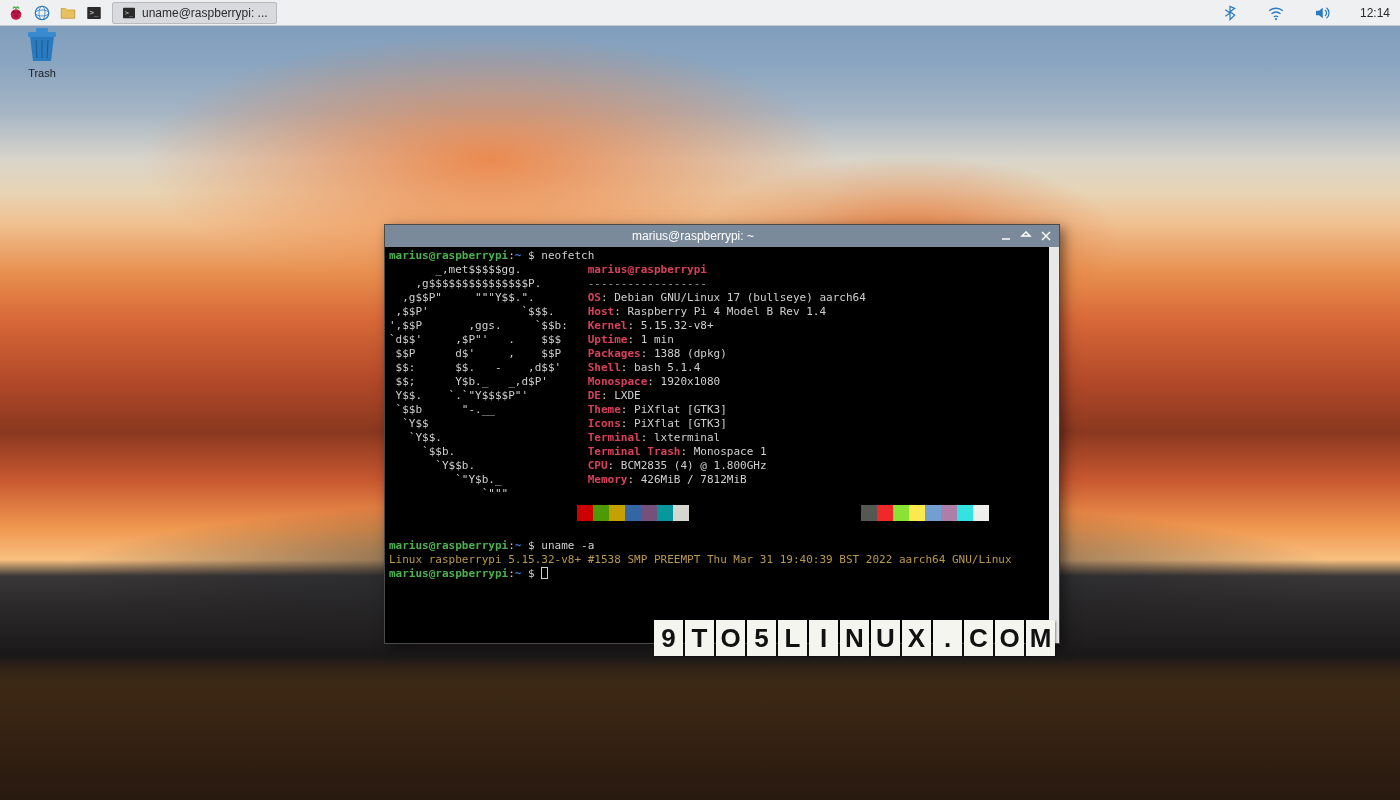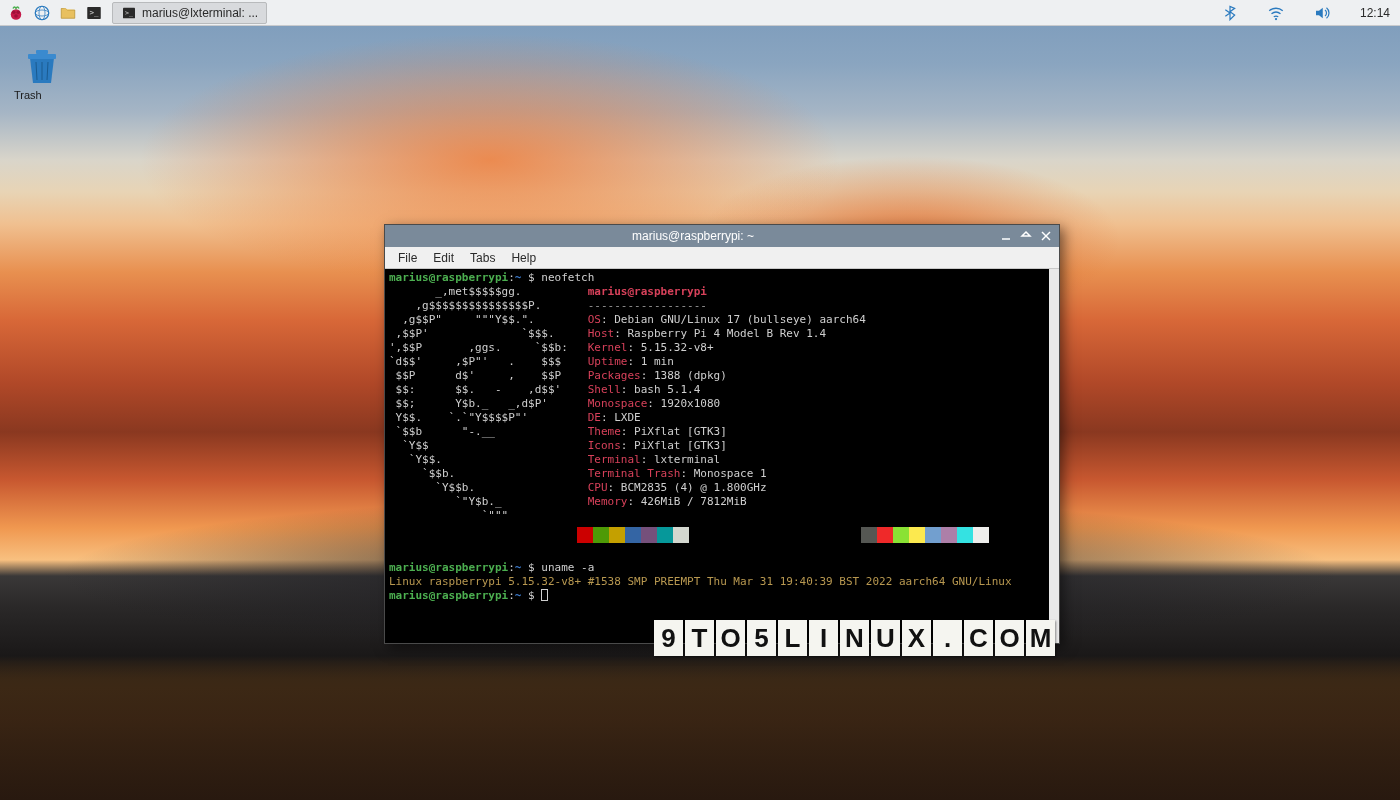--- a/index.html
+++ b/index.html
@@ -43,22 +43,22 @@
 .task-item {
   display: flex; align-items: center; gap: 5px;
   padding: 2px 8px; height: 22px; margin-left: 4px;
   background: #d8dadd; border: 1px solid #b8babc; border-radius: 2px;
 }
 .task-item .ti-icon { width: 16px; height: 16px; display:flex;align-items:center;justify-content:center;}
 .taskbar-right { margin-left: auto; display: flex; align-items: center; gap: 22px; padding-right: 6px; }
 .clock { font-size: 12px; padding-left: 4px; }
 
 .desktop-icon {
-  position: absolute; top: 48px; left: 14px;
-  width: 56px; text-align: left;
+  position: absolute; top: 26px; left: 14px;
+  width: 56px; text-align: center;
   color: #1a1a1a; font-size: 11px;
 }
 .trash-glyph {
   width: 40px; height: 38px; margin: 0 auto 3px;
 }
 
 .terminal-window {
   position: absolute;
   left: 384px; top: 224px;
   width: 676px; height: 420px;
@@ -94,21 +94,21 @@
   overflow: hidden;
   position: relative;
 }
 .term-scrollbar {
   position: absolute; right: 0; top: 0; bottom: 0; width: 10px;
   background: #e8e8e8;
 }
 .c-green  { color: #4caf50; font-weight: bold; }
 .c-blue   { color: #3b78c8; font-weight: bold; }
 .c-red    { color: #d7415a; font-weight: bold; }
-.c-redlbl { color: #d7415a; font-weight: normal; }
+.c-redlbl { color: #d7415a; font-weight: bold; }
 .c-white  { color: #cfcfcf; }
 .c-grey   { color: #9a9a9a; }
 .c-yellow { color: #b89850; }
 .swatches { display: inline-flex; height: 16px; margin-top: 4px; margin-left: 172px;}
 .sw { width: 16px; height: 16px; display:inline-block; }
 .cursor { display:inline-block; width:7px; height:12px; border:1px solid #cfcfcf; vertical-align: -2px;}
 
 .watermark {
   position: absolute;
   left: 654px; top: 620px;
@@ -161,21 +161,21 @@
           <text x="6" y="15" fill="#cfcfcf" font-size="10" font-family="monospace">&gt;_</text>
         </svg>
     </div>
     <div class="task-item">
       <span class="ti-icon">
         <svg width="16" height="16" viewBox="0 0 24 24">
             <rect x="3" y="4" width="18" height="16" rx="1" fill="#2a2a2a"></rect>
             <text x="6" y="15" fill="#cfcfcf" font-size="10" font-family="monospace">&gt;_</text>
           </svg>
       </span>
-      <span>marius@lxterminal: ...</span>
+      <span>uname@raspberrypi: ...</span>
     </div>
   </div>
   <div class="taskbar-right">
     <div class="tb-icon">
       <svg width="16" height="16" viewBox="0 0 24 24">
           <path d="M12 2v20l7-7-7-5 7-5-7-3zM5 7l7 5-7 5" fill="none" stroke="#2a7abf" stroke-width="1.8"></path>
         </svg>
     </div>
     <div class="tb-icon">
       <svg width="18" height="18" viewBox="0 0 24 24">
@@ -221,26 +221,20 @@
             <path d="M6 2l4 4H2z" fill="none" stroke="#fff" stroke-width="1.5"></path>
           </svg>
         </span>
       <span class="tc-btn">
           <svg width="12" height="12" viewBox="0 0 12 12">
             <line x1="2" y1="2" x2="10" y2="10" stroke="#fff" stroke-width="1.5"></line>
             <line x1="10" y1="2" x2="2" y2="10" stroke="#fff" stroke-width="1.5"></line>
           </svg>
         </span>
     </div>
-  </div>
-  <div class="menubar">
-    <span class="menu-item">File</span>
-    <span class="menu-item">Edit</span>
-    <span class="menu-item">Tabs</span>
-    <span class="menu-item">Help</span>
   </div>
   <div class="term-body" id="termbody"><span class="c-green">marius@raspberrypi</span><span class="c-white">:</span><span class="c-blue">~</span> <span class="c-white">$</span> <span class="c-white">neofetch</span>
 <span class="c-white">       _,met$$$$$gg.          </span><span class="c-red">marius@raspberrypi</span>
 <span class="c-white">    ,g$$$$$$$$$$$$$$$P.       </span><span class="c-grey">------------------</span>
 <span class="c-white">  ,g$$P"     """Y$$.".        </span><span class="c-redlbl">OS</span><span class="c-white">: Debian GNU/Linux 17 (bullseye) aarch64</span>
 <span class="c-white"> ,$$P'              `$$$.     </span><span class="c-redlbl">Host</span><span class="c-white">: Raspberry Pi 4 Model B Rev 1.4</span>
 <span class="c-white">',$$P       ,ggs.     `$$b:   </span><span class="c-redlbl">Kernel</span><span class="c-white">: 5.15.32-v8+</span>
 <span class="c-white">`d$$'     ,$P"'   .    $$$    </span><span class="c-redlbl">Uptime</span><span class="c-white">: 1 min</span>
 <span class="c-white"> $$P      d$'     ,    $$P    </span><span class="c-redlbl">Packages</span><span class="c-white">: 1388 (dpkg)</span>
 <span class="c-white"> $$:      $$.   -    ,d$$'    </span><span class="c-redlbl">Shell</span><span class="c-white">: bash 5.1.4</span>

